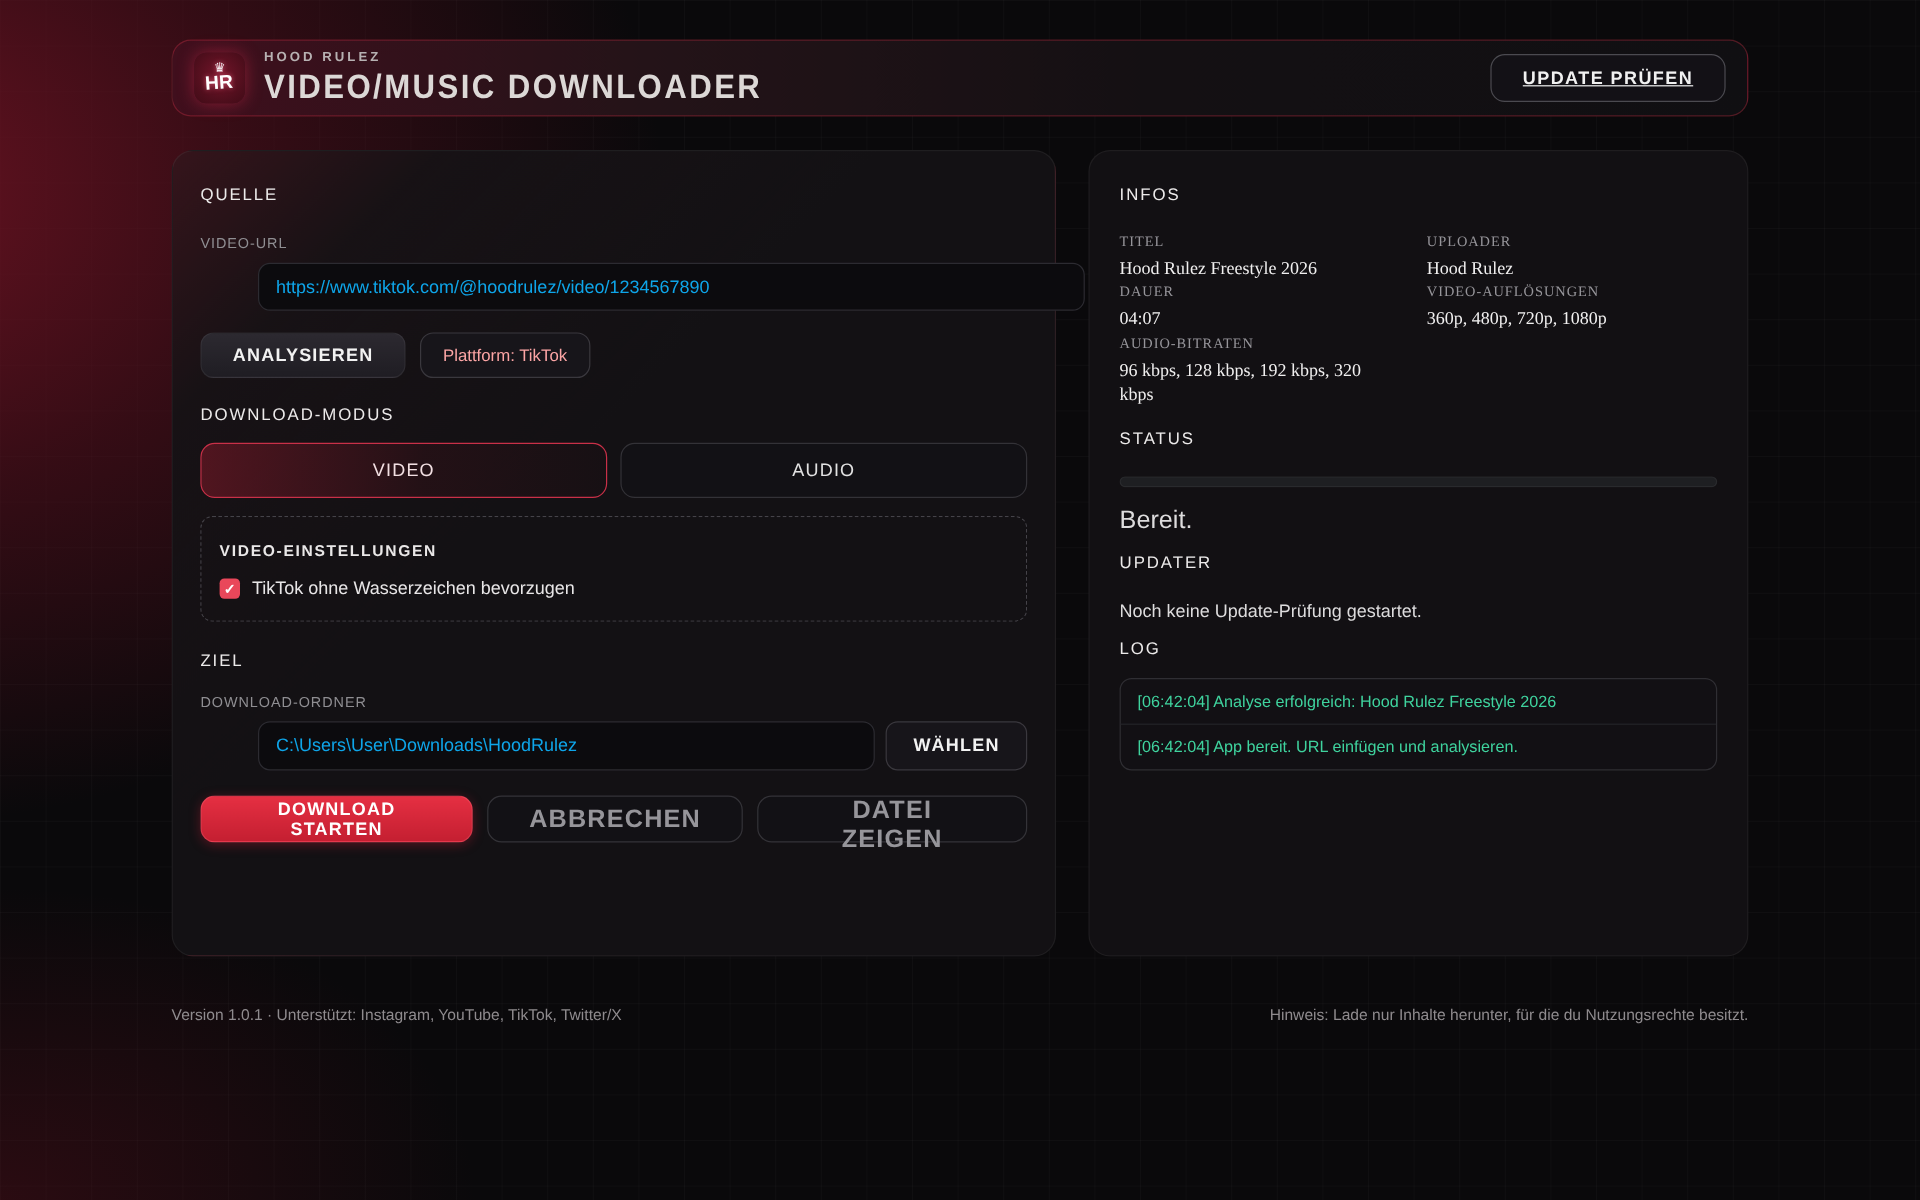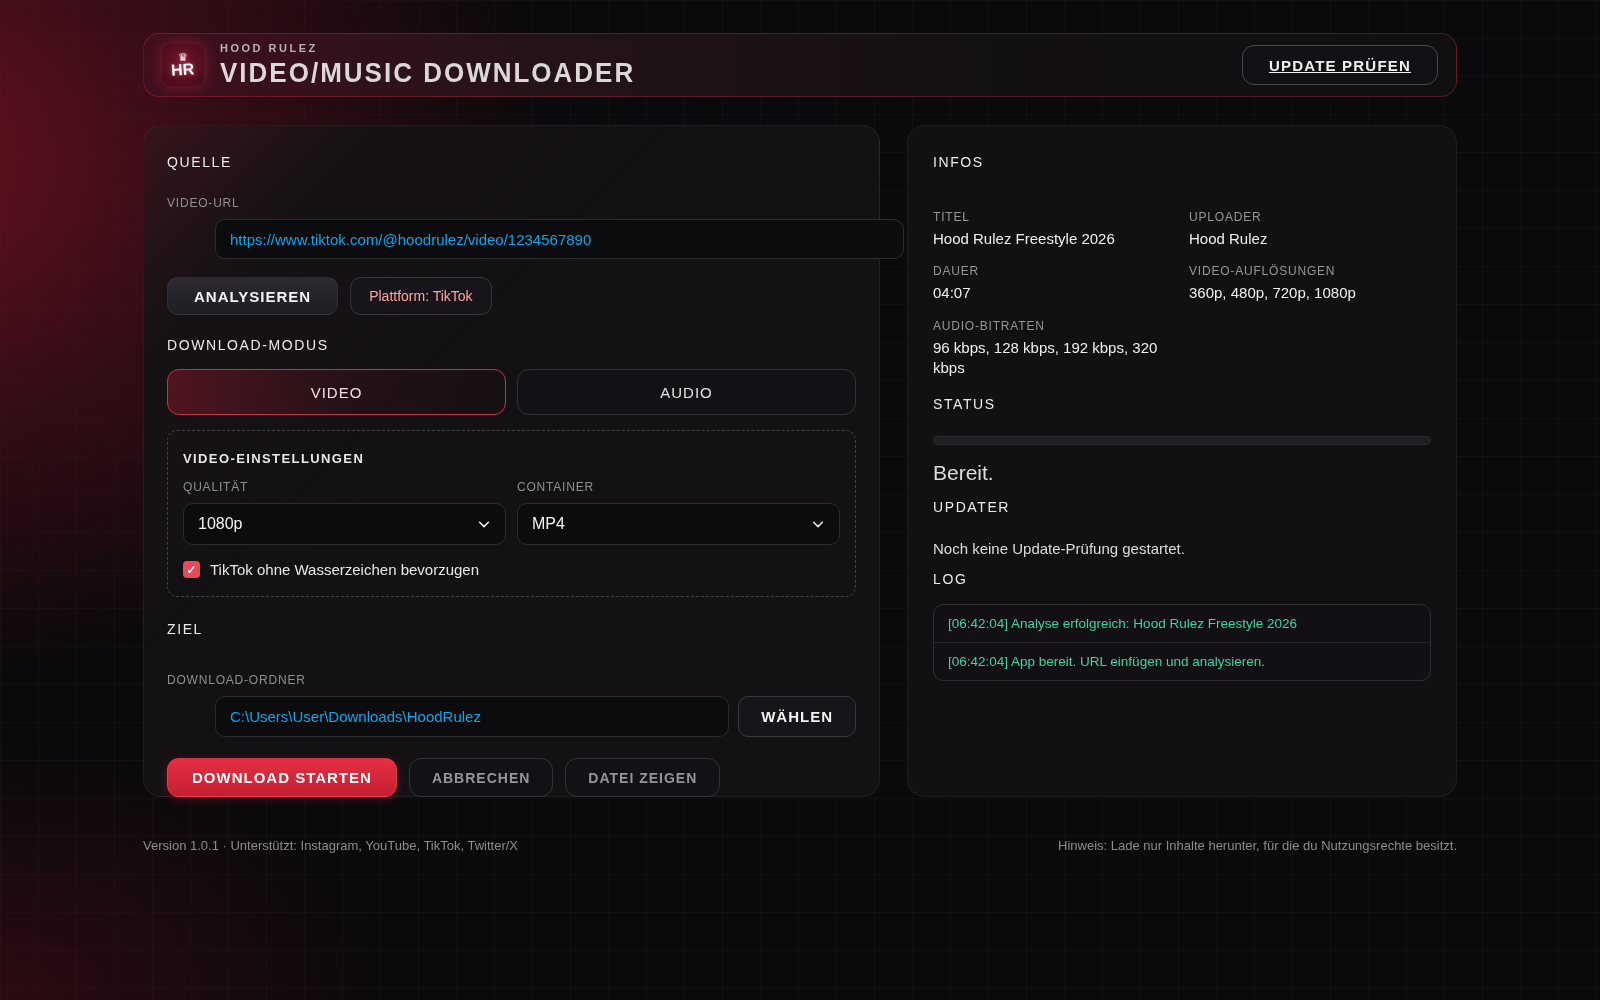--- a/index.html
+++ b/index.html
@@ -103,47 +103,47 @@
   .chev { width: 14px; height: 14px; flex: none; }
   .chk-row { display: flex; align-items: center; gap: 10px; margin-top: 16px; }
   .checkbox {
     width: 17px; height: 17px; border-radius: 4px; cursor: pointer; flex: none;
     background: #e9475a; color: #ffffff; font-size: 12px; font-weight: 700;
     display: flex; align-items: center; justify-content: center;
   }
   .chk-label { font-size: 15px; color: #e8e6e7; }
 
   .h-ziel { margin-top: 24px; }
-  .lbl-folder { margin-top: 36px; margin-bottom: 9px; }
+  .lbl-folder { margin-top: 20px; margin-bottom: 9px; }
   .folder-row { display: flex; gap: 9px; }
   .folder-row .text-input { flex: 1; height: 41px; }
   .btn-waehlen {
     height: 41px; padding: 0 22px; border-radius: 10px; cursor: pointer;
     background: #17151a; border: 1px solid #3a383e;
     color: #f2f2f2; font-size: 15px; font-weight: 700; letter-spacing: 1px;
     font-family: "Liberation Sans", sans-serif;
   }
   .action-row { display: flex; gap: 12px; margin-top: 21px; }
   .btn-start {
     height: 39px; padding: 0 24px; border-radius: 12px; cursor: pointer;
     background: linear-gradient(180deg, #e52f42 0%, #c41f31 100%);
     border: 1px solid rgba(255,120,140,0.25);
     color: #ffffff; font-size: 15px; font-weight: 800; letter-spacing: 1px;
     font-family: "Liberation Sans", sans-serif;
     box-shadow: 0 2px 10px rgba(210,30,55,0.35);
   }
   .btn-ghost {
-    height: 39px; padding: 0 22px; border-radius: 12px; cursor: pointer;
+    height: 39px; padding: 0 34px; border-radius: 12px; cursor: pointer;
     background: #121115; border: 1px solid #343338;
-    color: #96959a; font-size: 14px; font-weight: 700; letter-spacing: 1px;
-    font-family: "Liberation Sans", sans-serif;
-  }
-
-  
-  .info-grid { display: grid; grid-template-columns: 256px 1fr; row-gap: 15px; margin-top: 40px; }
+    color: #96959a; font-size: 21px; font-weight: 700; letter-spacing: 1px;
+    font-family: "Liberation Sans", sans-serif;
+  }
+
+  
+  .info-grid { display: grid; grid-template-columns: 256px 1fr; row-gap: 2px; margin-top: 24px; font-family: Liberation Serif, serif; }
   .info-label { font-size: 12px; letter-spacing: 0.8px; color: #96959a; }
   .info-value { font-size: 15px; color: #f0efef; margin-top: 5px; max-width: 230px; line-height: 1.35; }
   .h-status { margin-top: 18px; }
   .progress-track {
     margin-top: 24px; height: 9px; border-radius: 99px;
     background: #1e1f22; border: 1px solid rgba(255,255,255,0.05);
     overflow: hidden;
   }
   .progress-fill { height: 100%; width: 0%; background: linear-gradient(90deg, #e52f42, #c41f31); border-radius: 99px; }
   .status-text { margin-top: 16px; font-size: 21px; color: #dddcdd; }
@@ -190,40 +190,20 @@
       </div>
 
       <div class="section-h h-mode">DOWNLOAD-MODUS</div>
       <div class="mode-tabs">
         <div class="tab active">VIDEO</div>
         <div class="tab inactive">AUDIO</div>
       </div>
 
       <div class="settings-box">
         <div class="settings-h">VIDEO-EINSTELLUNGEN</div>
-        <div class="settings-grid">
-          <div>
-            <div class="field-label">QUALITÄT</div>
-            <div class="select">
-              <span>1080p</span>
-              <svg class="chev" viewBox="0 0 16 16" fill="none">
-                <path d="M3 6l5 5 5-5" stroke="#e8e8e8" stroke-width="1.8" stroke-linecap="round" stroke-linejoin="round"></path>
-              </svg>
-            </div>
-          </div>
-          <div>
-            <div class="field-label">CONTAINER</div>
-            <div class="select">
-              <span>MP4</span>
-              <svg class="chev" viewBox="0 0 16 16" fill="none">
-                <path d="M3 6l5 5 5-5" stroke="#e8e8e8" stroke-width="1.8" stroke-linecap="round" stroke-linejoin="round"></path>
-              </svg>
-            </div>
-          </div>
-        </div>
         <div class="chk-row">
           <span class="checkbox">
             <span>✓</span>
           </span>
           <span class="chk-label">TikTok ohne Wasserzeichen bevorzugen</span>
         </div>
       </div>
 
       <div class="section-h h-ziel">ZIEL</div>
       <div class="field-label lbl-folder">DOWNLOAD-ORDNER</div>

